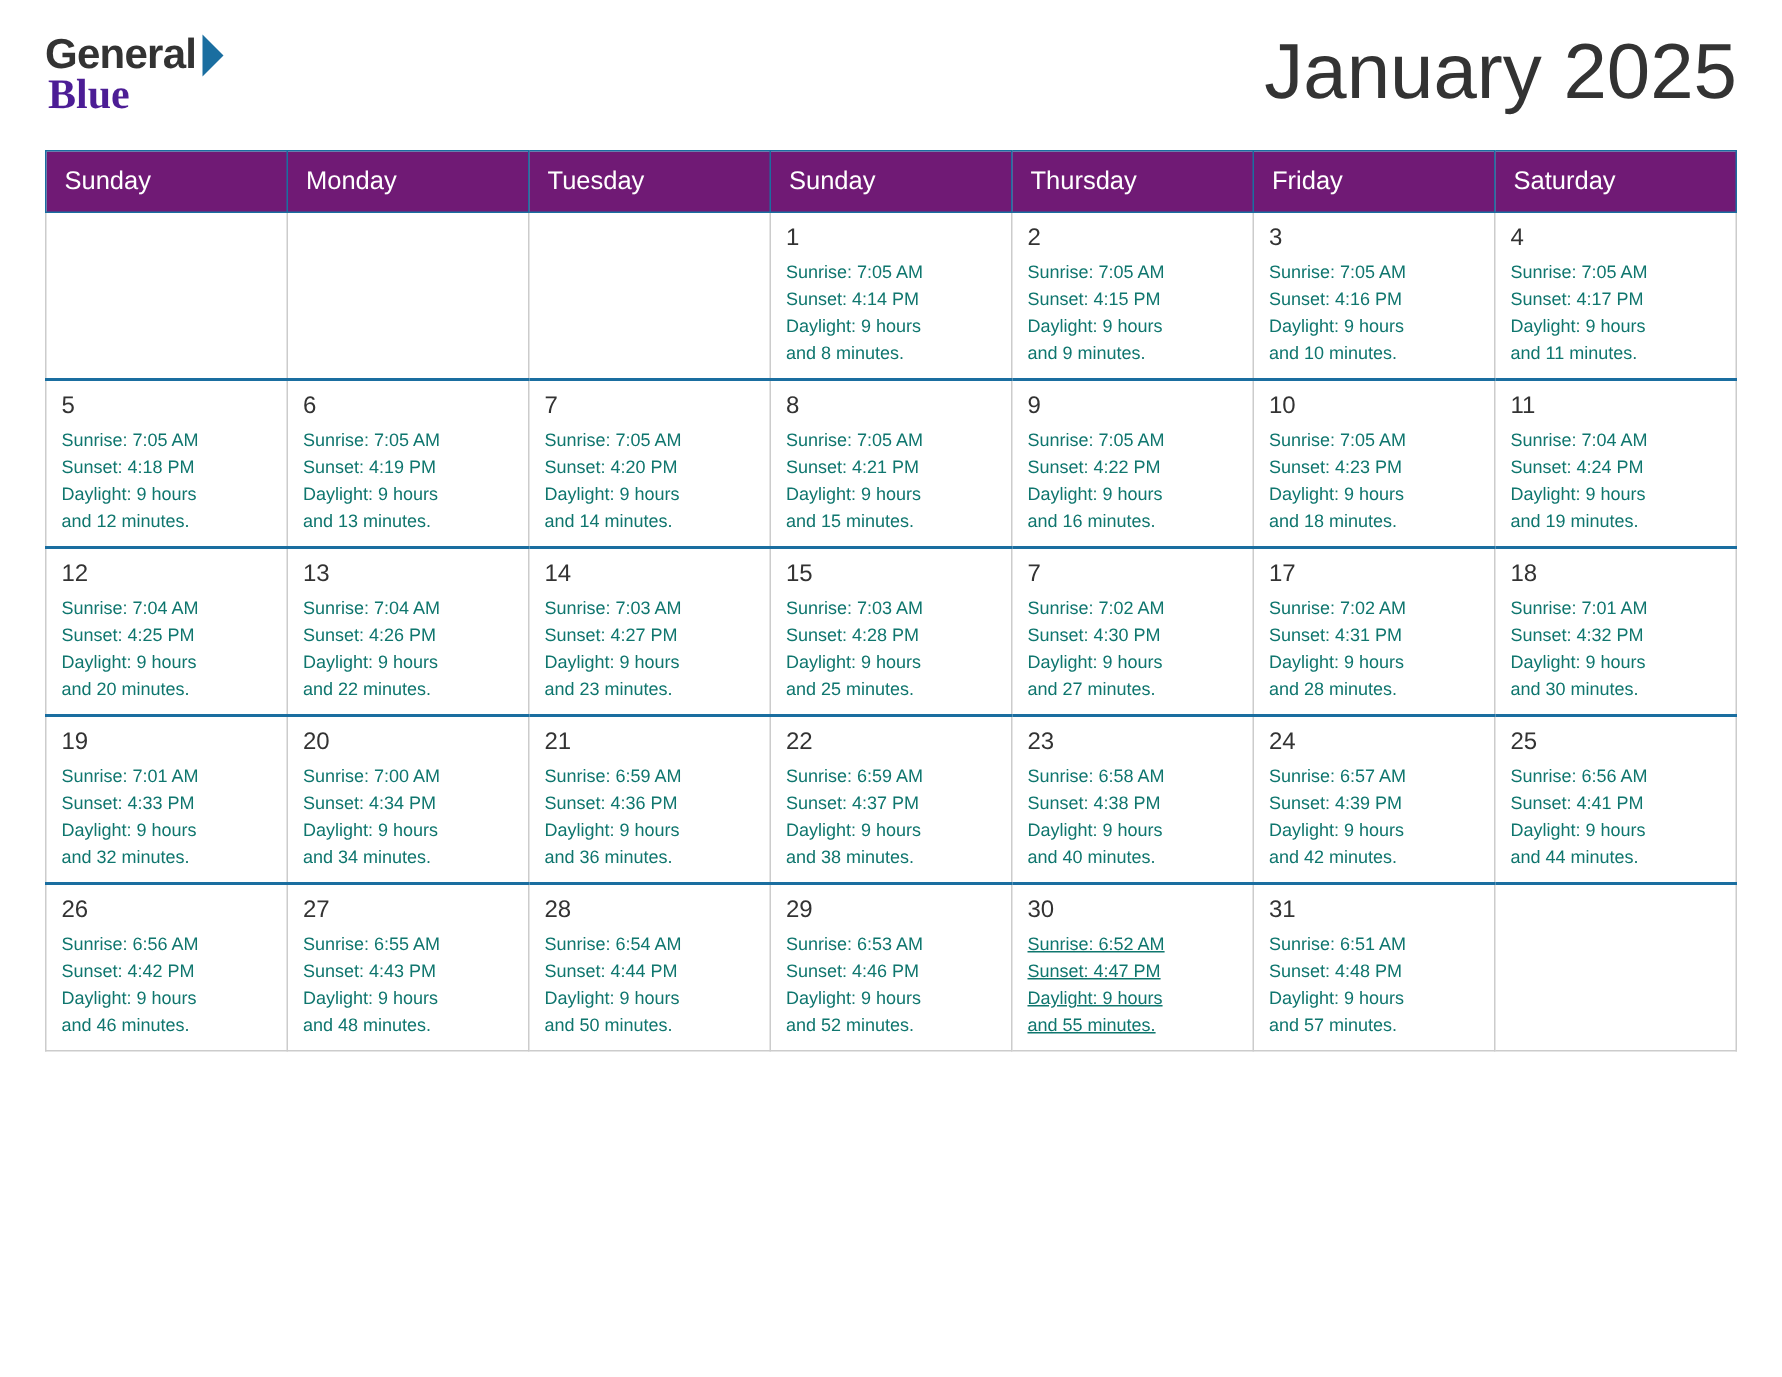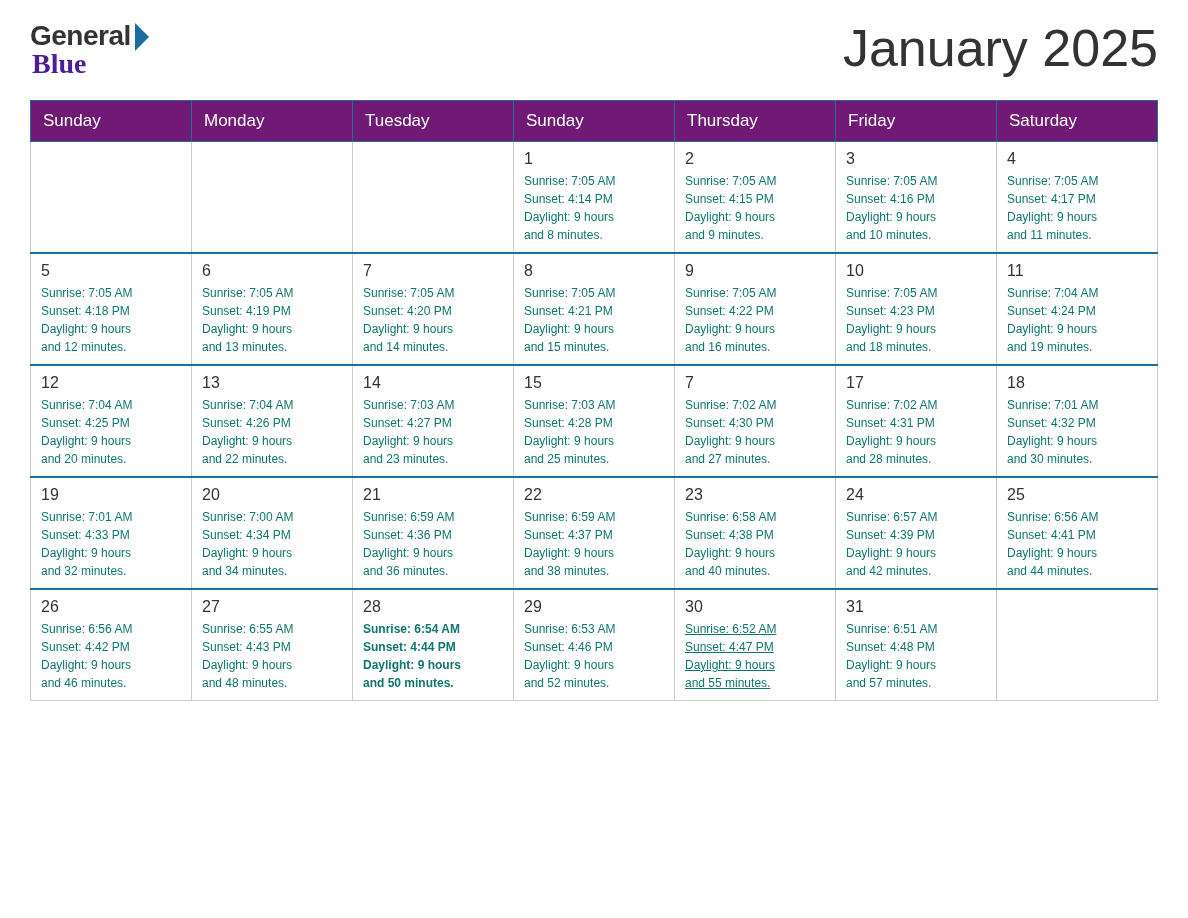--- a/index.html
+++ b/index.html
@@ -325,21 +325,21 @@
         </td>
         <td>
           <div class="day-number">27</div>
           <div class="day-info" style="white-space: pre-line;">Sunrise: 6:55 AM
 Sunset: 4:43 PM
 Daylight: 9 hours
 and 48 minutes.</div>
         </td>
         <td>
           <div class="day-number">28</div>
-          <div class="day-info" style="white-space: pre-line; font-weight: bold;">Sunrise: 6:54 AM
+          <div class="day-info" style="white-space: pre-line;">Sunrise: 6:54 AM
 Sunset: 4:44 PM
 Daylight: 9 hours
 and 50 minutes.</div>
         </td>
         <td>
           <div class="day-number">29</div>
           <div class="day-info" style="white-space: pre-line;">Sunrise: 6:53 AM
 Sunset: 4:46 PM
 Daylight: 9 hours
 and 52 minutes.</div>

